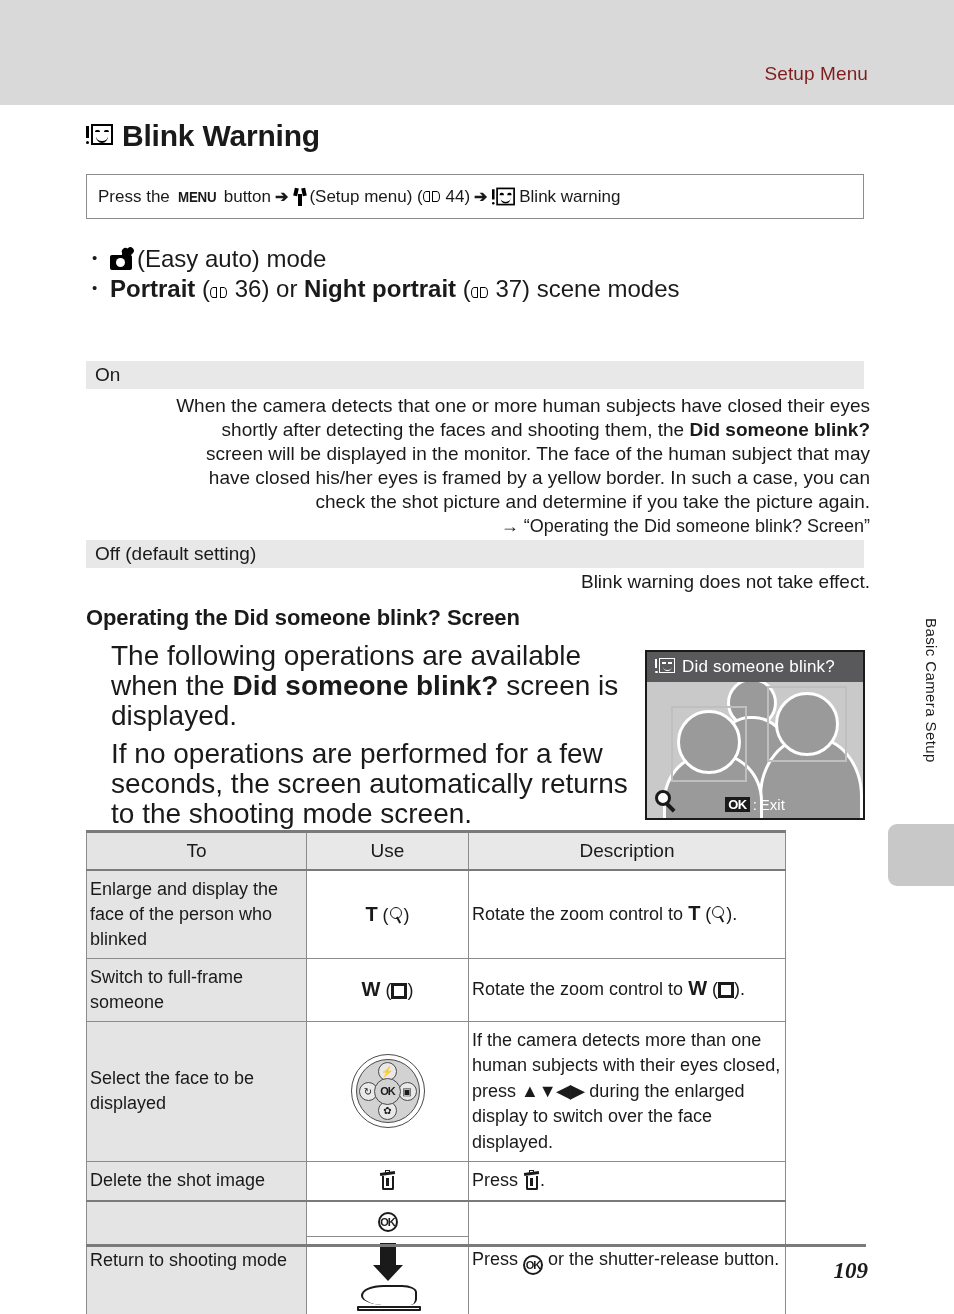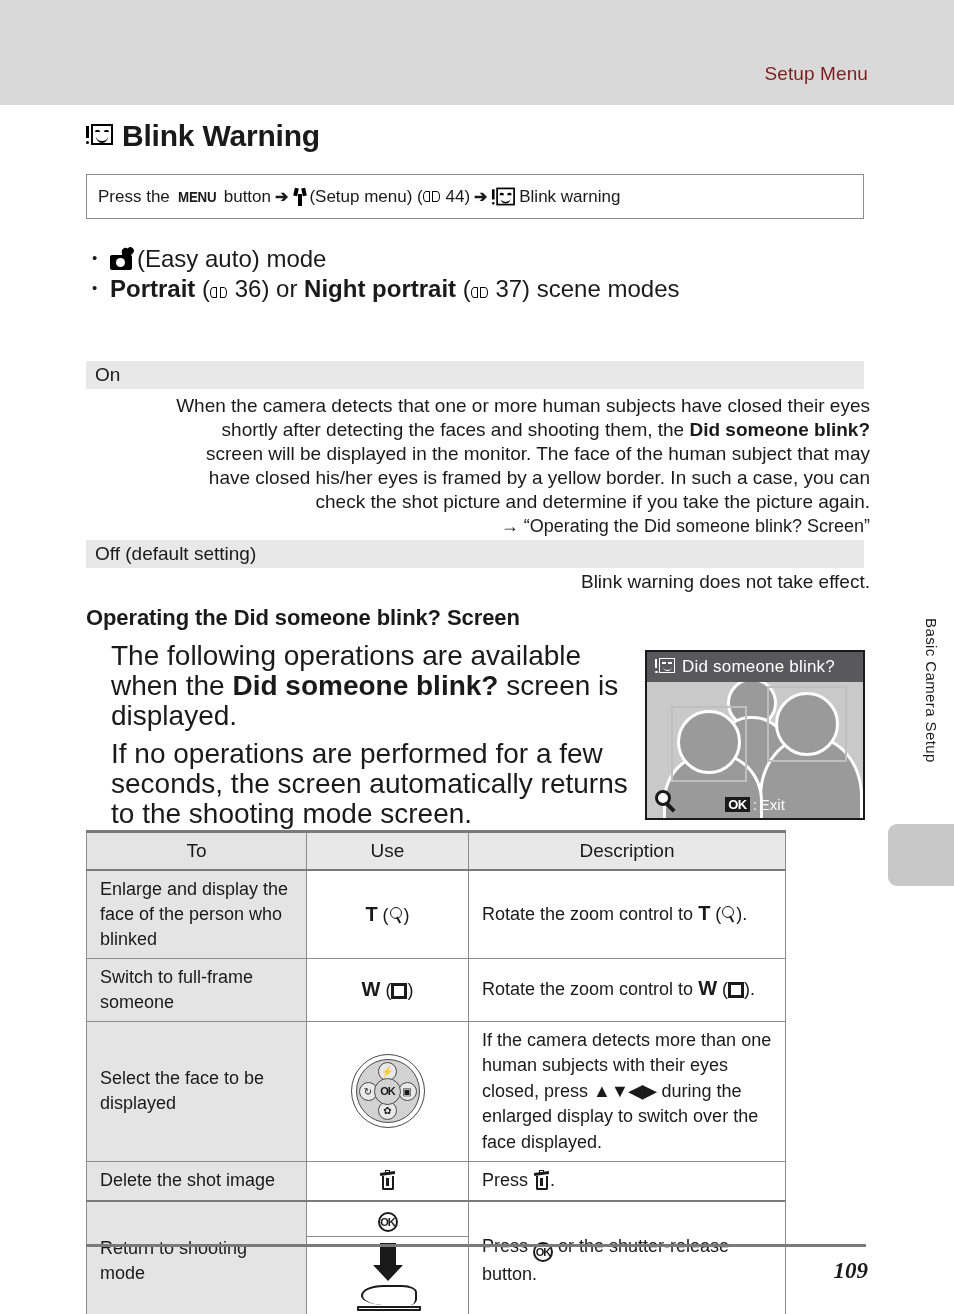--- a/index.html
+++ b/index.html
@@ -401,21 +401,21 @@
     left: 86px;
     top: 830px;
     width: 700px;
     border-collapse: collapse;
     font-size: 18px;
     table-layout: fixed;
   }
   .op-table td, .op-table th {
     border: 1px solid #8c8c8c;
     vertical-align: middle;
-    padding: 6px 13px;
+    padding: 6px 3px;
     font-weight: normal;
     box-sizing: border-box;
   }
   .op-table thead th {
     background: #e8e8e8;
     text-align: center;
     font-size: 19px;
     padding: 5px 6px;
     border-top: 3px solid #7a7a7a;
     border-bottom: 2px solid #7a7a7a;

